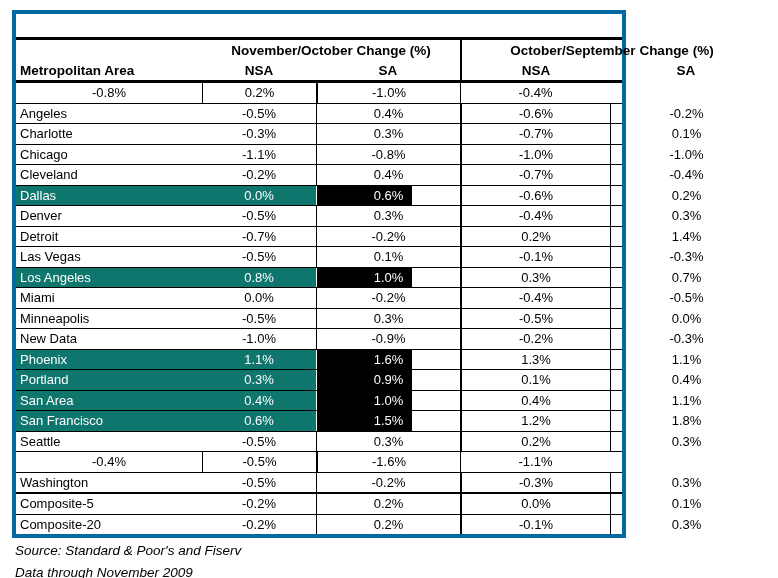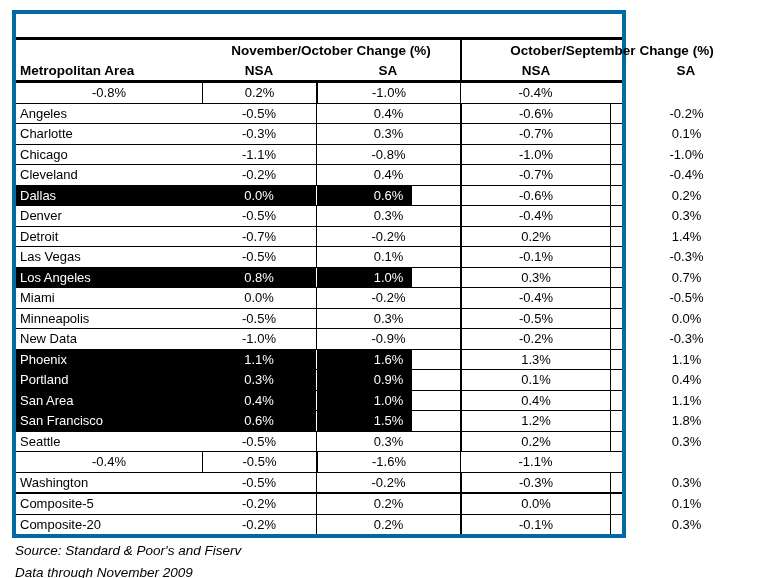--- a/index.html
+++ b/index.html
@@ -66,21 +66,21 @@
   }
   .body-row .cell { line-height: 19.5px; }
   .body-row .v1 { border-left: 1px solid #000; }
   .body-row .v2 { border-left: 2px solid #000; }
   .body-row .v3 { border-left: 1px solid #000; }
   .body-row.thick-bottom { border-bottom: 2px solid #000; }
   .body-row.last-row { border-bottom: none; }
 
   
   .body-row.hl .metro,
-  .body-row.hl .v0 { background: #000000; color: #fff; }
+  .body-row.hl .v0 { background: #0f766e; color: #fff; }
   .body-row.hl .v1 {
     background: linear-gradient(to right, #000 0px, #000 95px, #fff 95px);
     color: #fff;
     border-left-color: #fff;
   }
 
   .footer {
     position: absolute;
     left: 15px;
     top: 540px;

